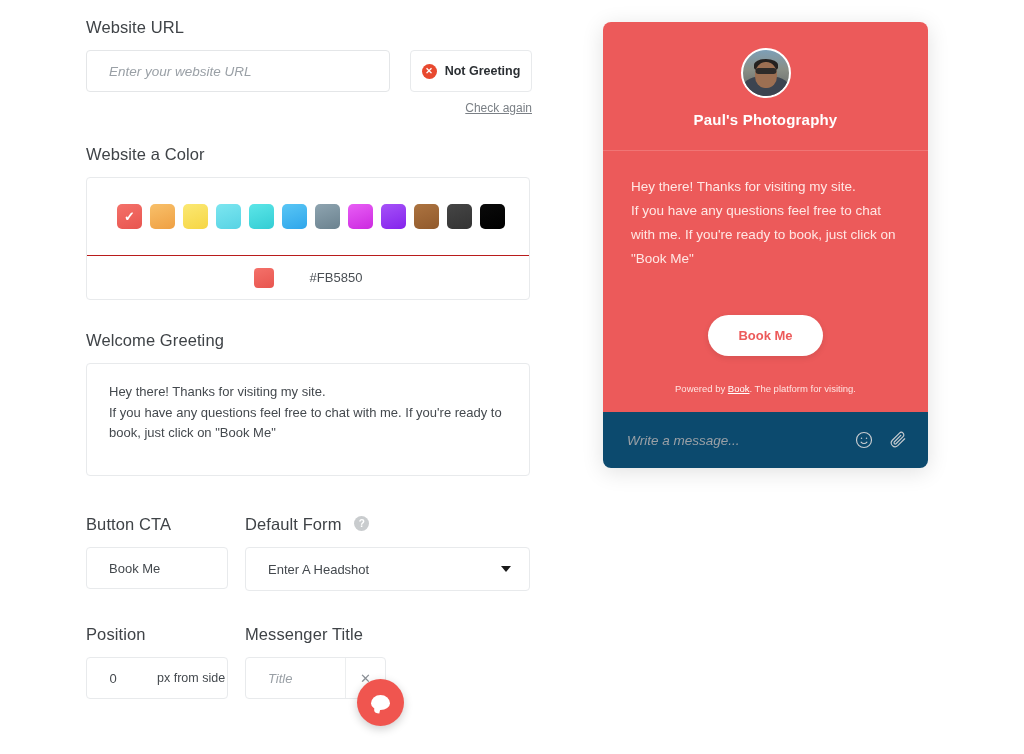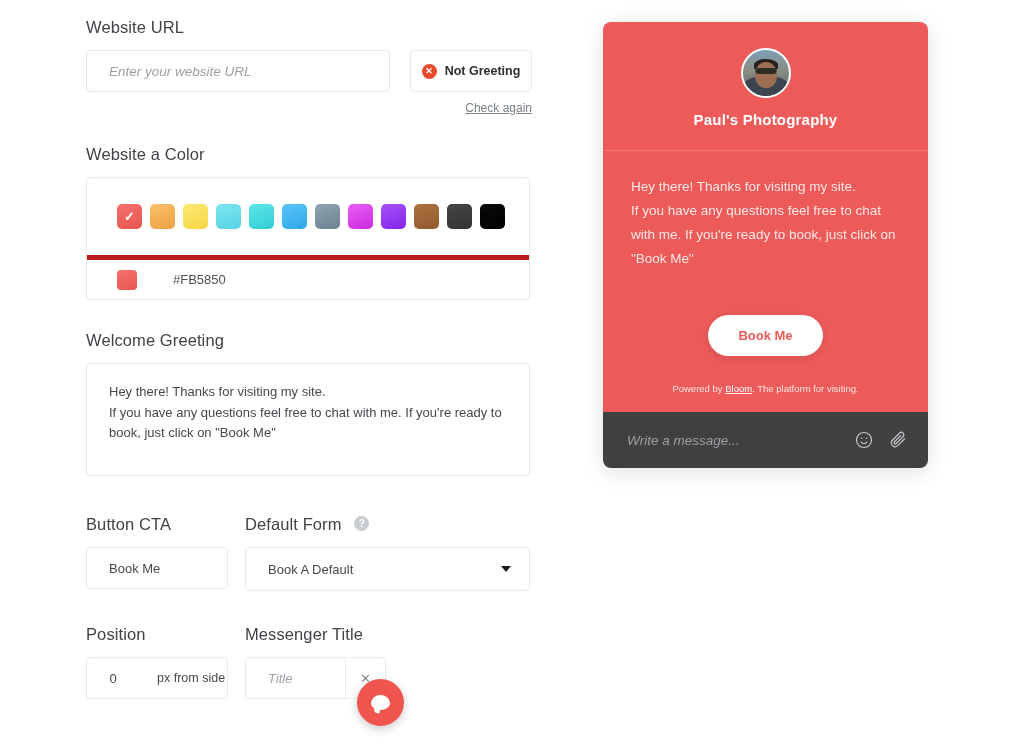--- a/index.html
+++ b/index.html
@@ -89,26 +89,27 @@
     width: 25px; height: 25px;
     border-radius: 5px;
     cursor: pointer;
     display: flex; align-items: center; justify-content: center;
     flex: 0 0 auto;
   }
   .swatch .tick {
     color: #fff; font-size: 13px; line-height: 1; font-weight: bold;
   }
   .hex-row {
-    border-top: 5px solid #b91c1c;
+    border-top: 1px solid #b91c1c;
     height: 44px;
     display: flex;
     align-items: center;
     padding: 0 30px;
     gap: 36px;
+    justify-content: center;
   }
   .hex-chip { width: 20px; height: 20px; border-radius: 4px; }
   .hex-text { font-size: 13px; color: #4a4f54; }
 
   
   .greeting-box {
     border: 1px solid #e8eaec;
     border-radius: 4px;
     background: #fff;
     width: 444px;
@@ -335,21 +336,21 @@
   .w-powered {
     background: #ec5a5a;
     text-align: center;
     font-size: 9.5px;
     color: #ffe3e0;
     padding: 27px 0 18px 0;
   }
   .w-powered a { color: #fff; text-decoration: underline; }
   .w-input-row {
     height: 56px;
-    background: #404040;
+    background: #0c4a6e;
     display: flex;
     align-items: center;
     padding: 0 20px 0 24px;
     gap: 14px;
   }
   .w-input {
     flex: 1;
     border: none; outline: none;
     font-size: 13.5px;
     font-style: italic;
@@ -420,21 +421,21 @@
         <div class="small-input cta-input">
           <span>Book Me</span>
         </div>
       </div>
       <div class="col-b">
         <div class="field-label">
           <span>Default Form</span>
           <span class="help-icon">?</span>
         </div>
         <div class="select-box">
-          <span>Book A Default</span>
+          <span>Enter A Headshot</span>
           <span class="caret"></span>
         </div>
       </div>
     </div>
 
     <div class="two-col" style="margin-top:34px;">
       <div class="col-a">
         <div class="field-label">Position</div>
         <div class="small-input pos-input">
           <span class="pos-num">0</span>
@@ -469,21 +470,21 @@
 
     <div class="w-body">
       <div class="w-msg" style="white-space: pre-line;">Hey there! Thanks for visiting my site.
 If you have any questions feel free to chat with me. If you're ready to book, just click on "Book Me"</div>
       <div class="w-cta-wrap">
         <button class="w-cta">Book Me</button>
       </div>
     </div>
 
     <div class="w-powered">
-      <span>Powered by </span><a href="#">Bloom</a><span>. The platform for visiting.</span>
+      <span>Powered by </span><a href="#">Book</a><span>. The platform for visiting.</span>
     </div>
 
     <div class="w-input-row">
       <input class="w-input" type="text" placeholder="Write a message..." style="">
       <span class="ico">
         <svg viewBox="0 0 24 24" width="20" height="20" fill="none" stroke="#c8ccd0" stroke-width="1.4">
           <circle cx="12" cy="12" r="9"></circle>
           <circle cx="9" cy="10" r="0.9" fill="#c8ccd0" stroke="none"></circle>
           <circle cx="15" cy="10" r="0.9" fill="#c8ccd0" stroke="none"></circle>
           <path d="M8.5 14.5c1 1.2 2.2 1.7 3.5 1.7s2.5-.5 3.5-1.7" stroke-linecap="round"></path>

